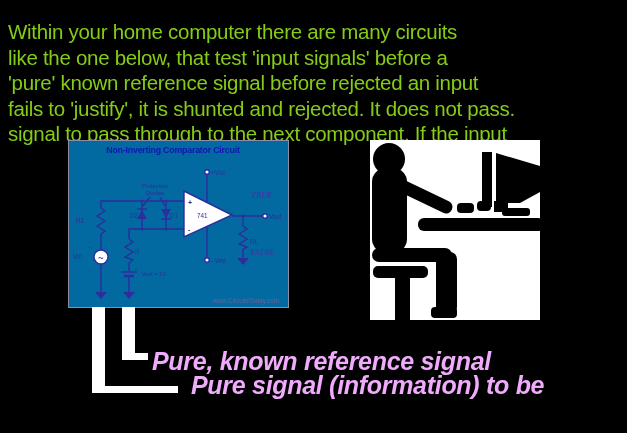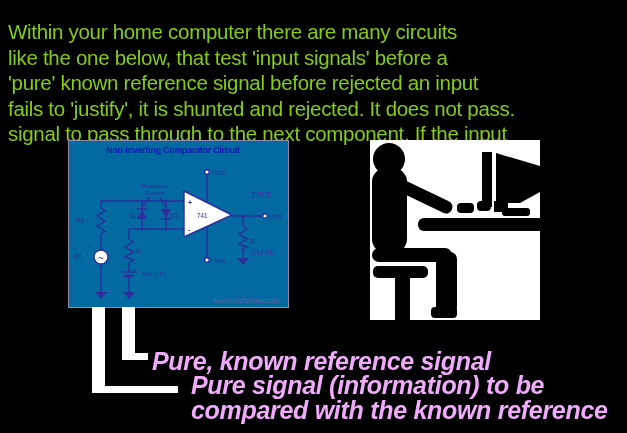--- a/index.html
+++ b/index.html
@@ -174,16 +174,15 @@
   </div>
 
   <div class="connector" id="conn-input-v"></div>
   <div class="connector" id="conn-input-h"></div>
   <div class="connector" id="conn-ref-v"></div>
   <div class="connector" id="conn-ref-h"></div>
 
   <div class="callout" id="callout-reference">Pure, known reference signal</div>
   <div class="callout" id="callout-input">
     <div>Pure signal (information) to be</div>
-    <div>compared with the known reference</div>
   </div>
 
 </div>
 
 </body></html>

